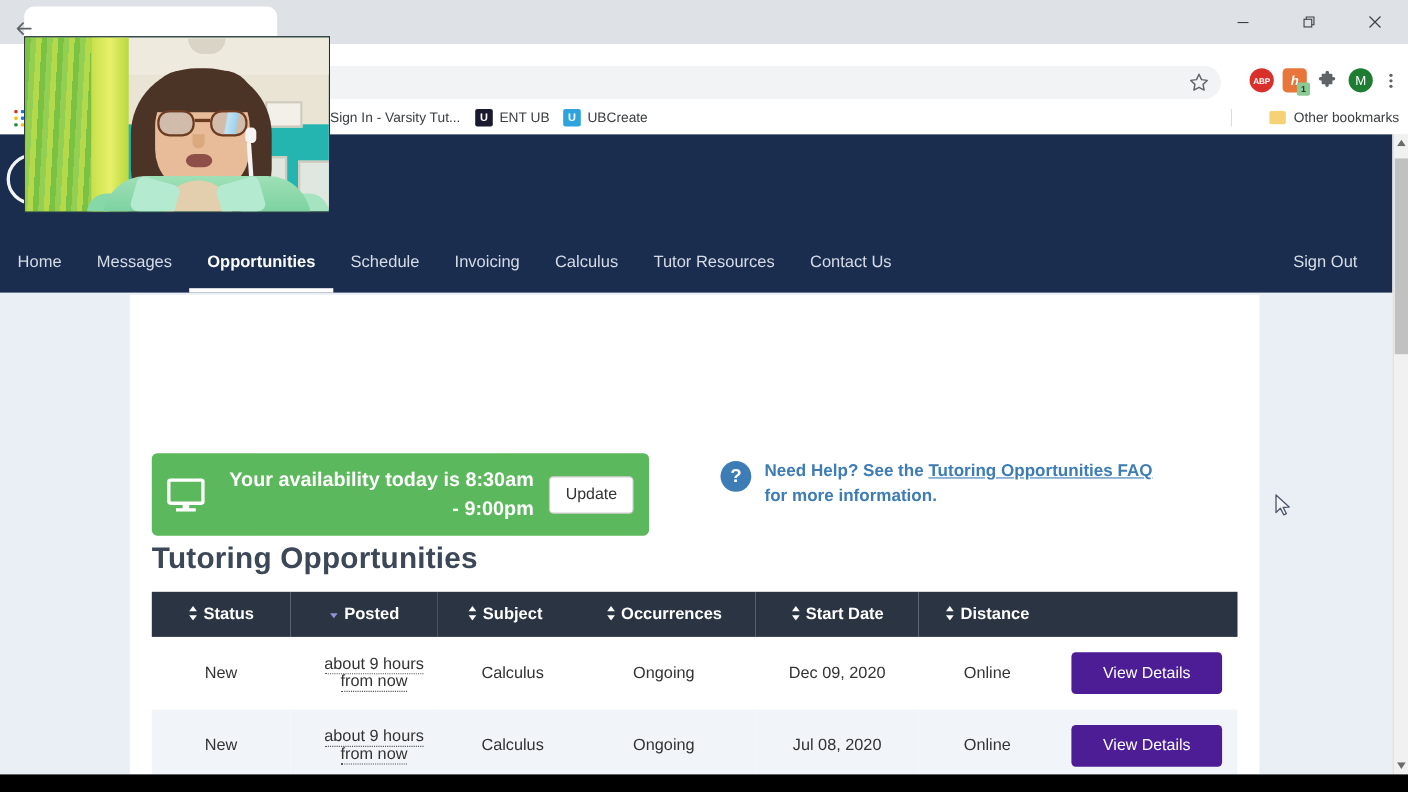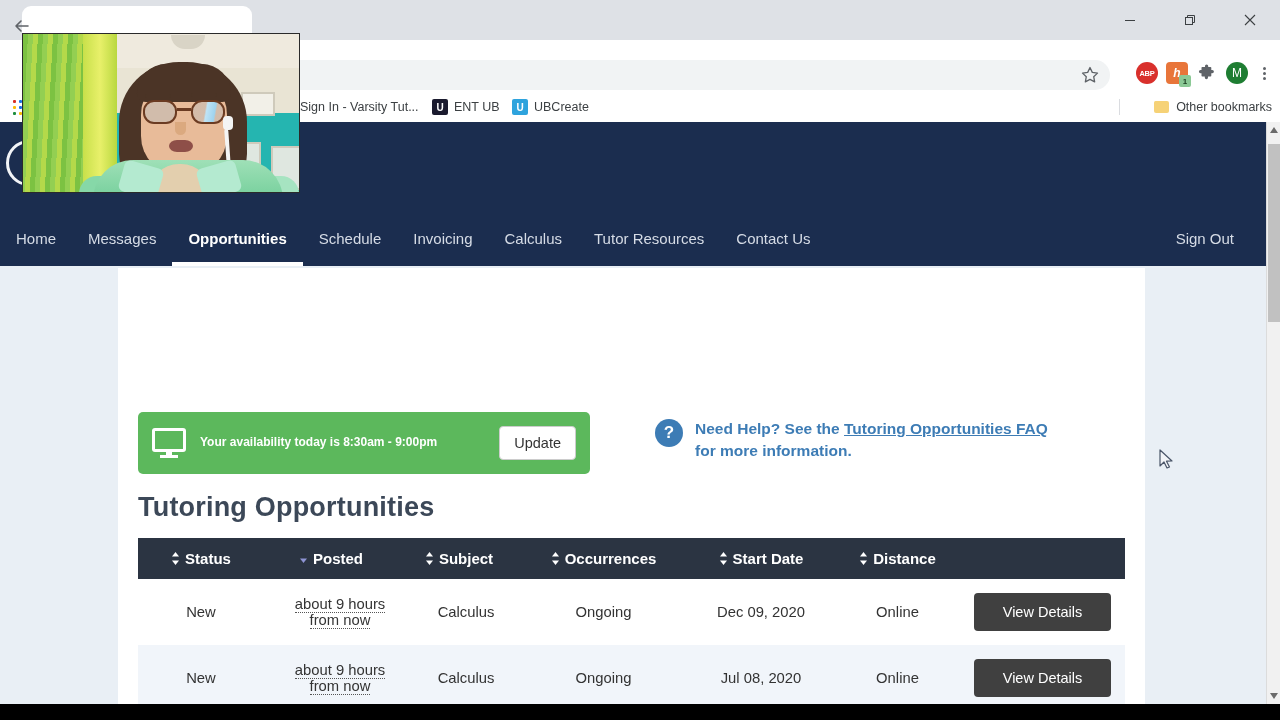--- a/index.html
+++ b/index.html
@@ -96,21 +96,21 @@
 
   .avail-banner {
     position:absolute; left:138px; top:290px; width:452px; min-height:62px;
     background:#5cb85c; border-radius:5px;
     display:flex; align-items:center; padding:12px 14px; gap:14px;
   }
   .monitor-icon { flex:0 0 auto; width:34px; height:30px; position:relative; }
   .monitor-icon .scr { width:34px; height:24px; border:3.4px solid #fff; border-radius:3px; }
   .monitor-icon .stand { position:absolute; left:14px; top:24px; width:6px; height:4px; background:#fff;}
   .monitor-icon .base { position:absolute; left:8px; top:27px; width:18px; height:3.2px; background:#fff;}
-  .avail-text { flex:1; color:#fff; font-weight:bold; font-size:12px; line-height:1.42; }
+  .avail-text { flex:1; color:#fff; font-weight:bold; font-size:18px; line-height:1.42;text-align:right; }
   .update-btn {
     background:#fff; border:1px solid #ccc; border-radius:4px;
     padding:8px 14px; font-size:14.5px; color:#333; font-family:inherit; cursor:pointer;
   }
 
   .help-block {
     position:absolute; left:655px; top:296px; width:400px;
     display:flex; gap:12px; align-items:flex-start;
   }
   .help-icon {
@@ -138,21 +138,21 @@
   .sort-ico { display:inline-block; margin-right:5px; position:relative; top:1px; }
   .sort-ico svg { display:block; }
   .opp-table tbody td {
     padding:14px 8px; font-size:14.8px; color:#333; text-align:center; vertical-align:middle;
   }
   .opp-table tbody tr.alt td { background:#f1f5fa; }
   .posted-cell { text-align:left; padding-left:26px !important; }
   .posted-val { border-bottom:1px dotted #555; cursor:help; }
   .subject-cell { text-align:left; padding-left:22px !important; }
   .view-btn {
-    background:#404040; color:#fff; border:none; border-radius:4px;
+    background:#4c1d95; color:#fff; border:none; border-radius:4px;
     padding:11px 11px; width:137px; font-size:14.5px; font-family:inherit; cursor:pointer;
   }
   .col-status { width:126px; }
   .col-posted { width:134px; }
   .col-subject { width:122px; }
   .col-occ    { width:167px; }
   .col-start  { width:148px; }
   .col-dist   { width:125px; }
   .col-act    { width:165px; }
 

